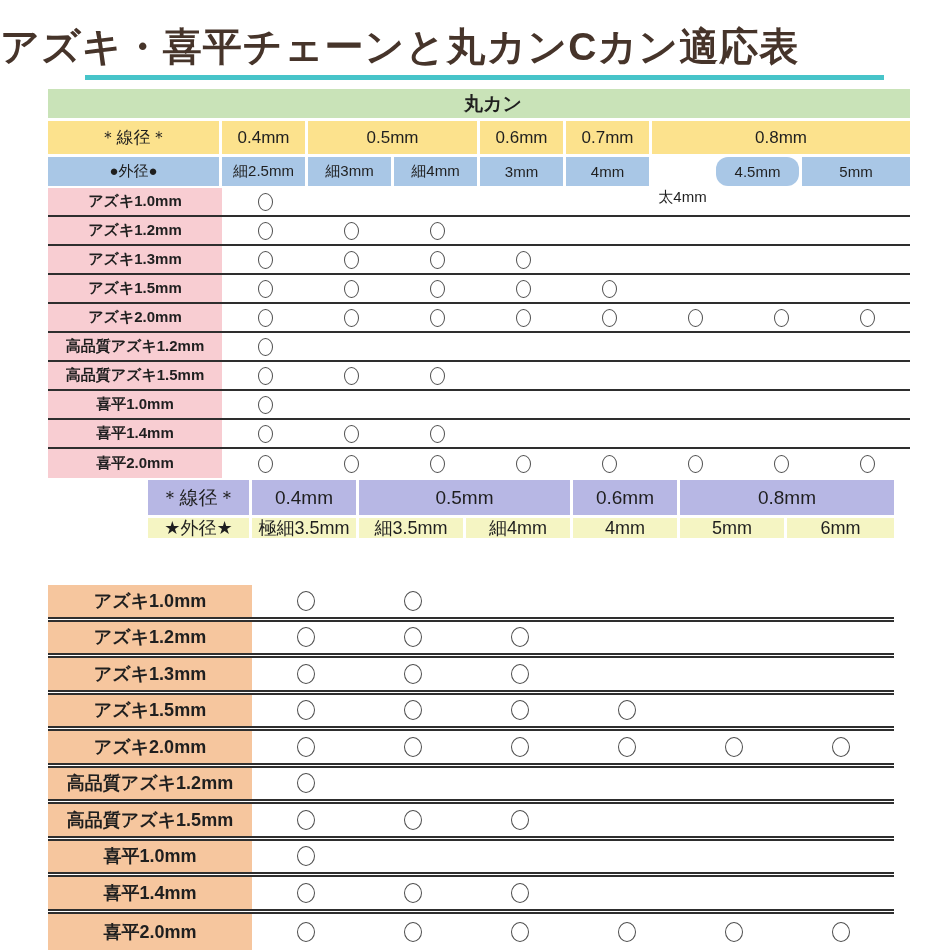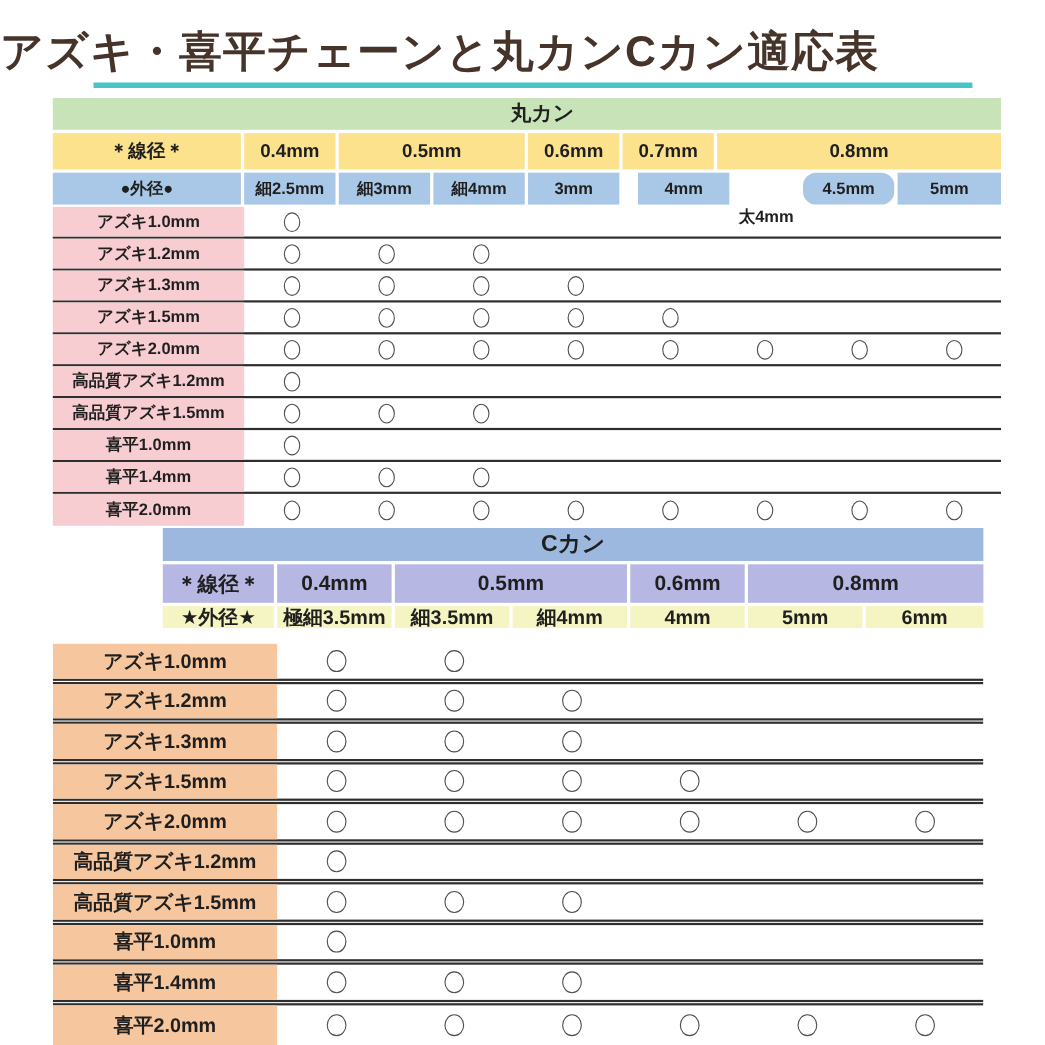--- a/index.html
+++ b/index.html
@@ -19,21 +19,21 @@
     position:absolute;left:85px;top:75px;width:799px;height:5px;
     background:#47c4c9;
   }
   
   .tname{
     text-align:center;font-weight:bold;
   }
   .hrow{display:flex;}
   .hcell{
     display:flex;align-items:center;justify-content:center;
-    font-weight:bold;box-sizing:border-box;white-space:nowrap;
+    font-weight:normal;box-sizing:border-box;white-space:nowrap;
   }
   .drow{display:flex;align-items:center;box-sizing:border-box;text-align:right;}
   .rlabel{
     display:flex;align-items:center;justify-content:center;
     font-weight:bold;align-self:stretch;white-space:nowrap;
   }
   .slot{display:flex;align-items:center;justify-content:center;}
   .circle{border-radius:50%;background:transparent;}
   
   #t1{position:absolute;left:48px;top:89px;width:862px;}
@@ -76,21 +76,21 @@
       <div class="hcell" style="width: 169px; margin-right: 3px;">0.5mm</div>
       <div class="hcell" style="width: 83px; margin-right: 3px;">0.6mm</div>
       <div class="hcell" style="width: 83px; margin-right: 3px;">0.7mm</div>
       <div class="hcell" style="flex: 1 1 0%;">0.8mm</div>
     </div>
   <div id="t1-outer" class="hrow">
       <div class="hcell" style="width: 171px; margin-right: 3px;">●外径●</div>
       <div class="hcell" style="width: 83px; margin-right: 3px;">細2.5mm</div>
       <div class="hcell" style="width: 83px; margin-right: 3px;">細3mm</div>
       <div class="hcell" style="width: 83px; margin-right: 3px;">細4mm</div>
-      <div class="hcell" style="width: 83px; margin-right: 17px;">3mm</div>
+      <div class="hcell" style="width: 83px; margin-right: 3px;">3mm</div>
       <div class="hcell" style="width: 83px; margin-right: 3px;">4mm</div>
       <div class="hcell" style="width: 61px; margin-right: 3px; margin-top: 40px;">太4mm</div>
       <div class="hcell" style="width: 83px; margin-right: 3px; border-radius: 12px;">4.5mm</div>
       <div class="hcell" style="flex: 1 1 0%;">5mm</div>
     </div>
   <div id="t1-rows">
       <div class="drow">
         <div class="rlabel">アズキ1.0mm</div>
         <div class="slot">
           <div class="circle"></div>
@@ -271,21 +271,20 @@
           <div class="circle"></div>
         </div>
         <div class="slot">
           <div class="circle"></div>
         </div>
       </div>
     </div>
 </div>
 
 <div id="t2h">
-  <div id="t2-name" class="tname">Cカン</div>
   <div id="t2-wire" class="hrow">
       <div class="hcell" style="width: 101px; margin-right: 3px;">＊線径＊</div>
       <div class="hcell" style="width: 104px; margin-right: 3px;">0.4mm</div>
       <div class="hcell" style="width: 211px; margin-right: 3px;">0.5mm</div>
       <div class="hcell" style="width: 104px; margin-right: 3px;">0.6mm</div>
       <div class="hcell" style="flex: 1 1 0%;">0.8mm</div>
     </div>
   <div id="t2-outer" class="hrow">
       <div class="hcell" style="width: 101px; margin-right: 3px;">★外径★</div>
       <div class="hcell" style="width: 104px; margin-right: 3px;">極細3.5mm</div>

